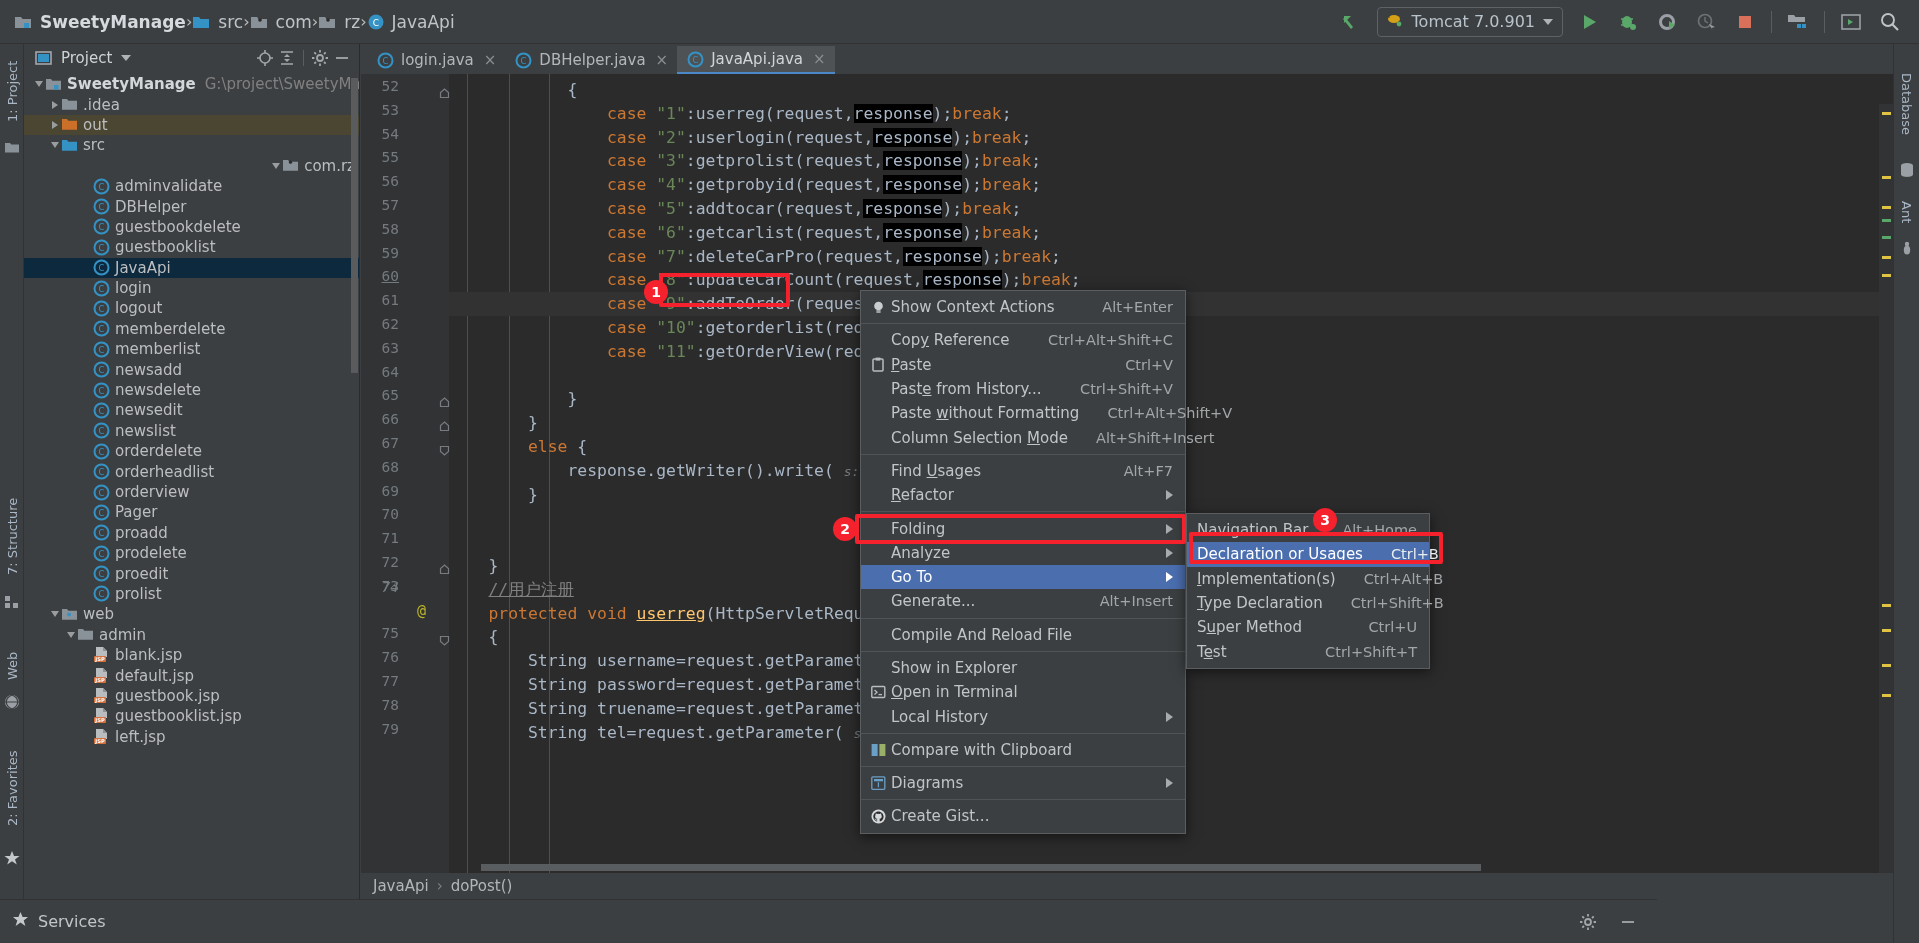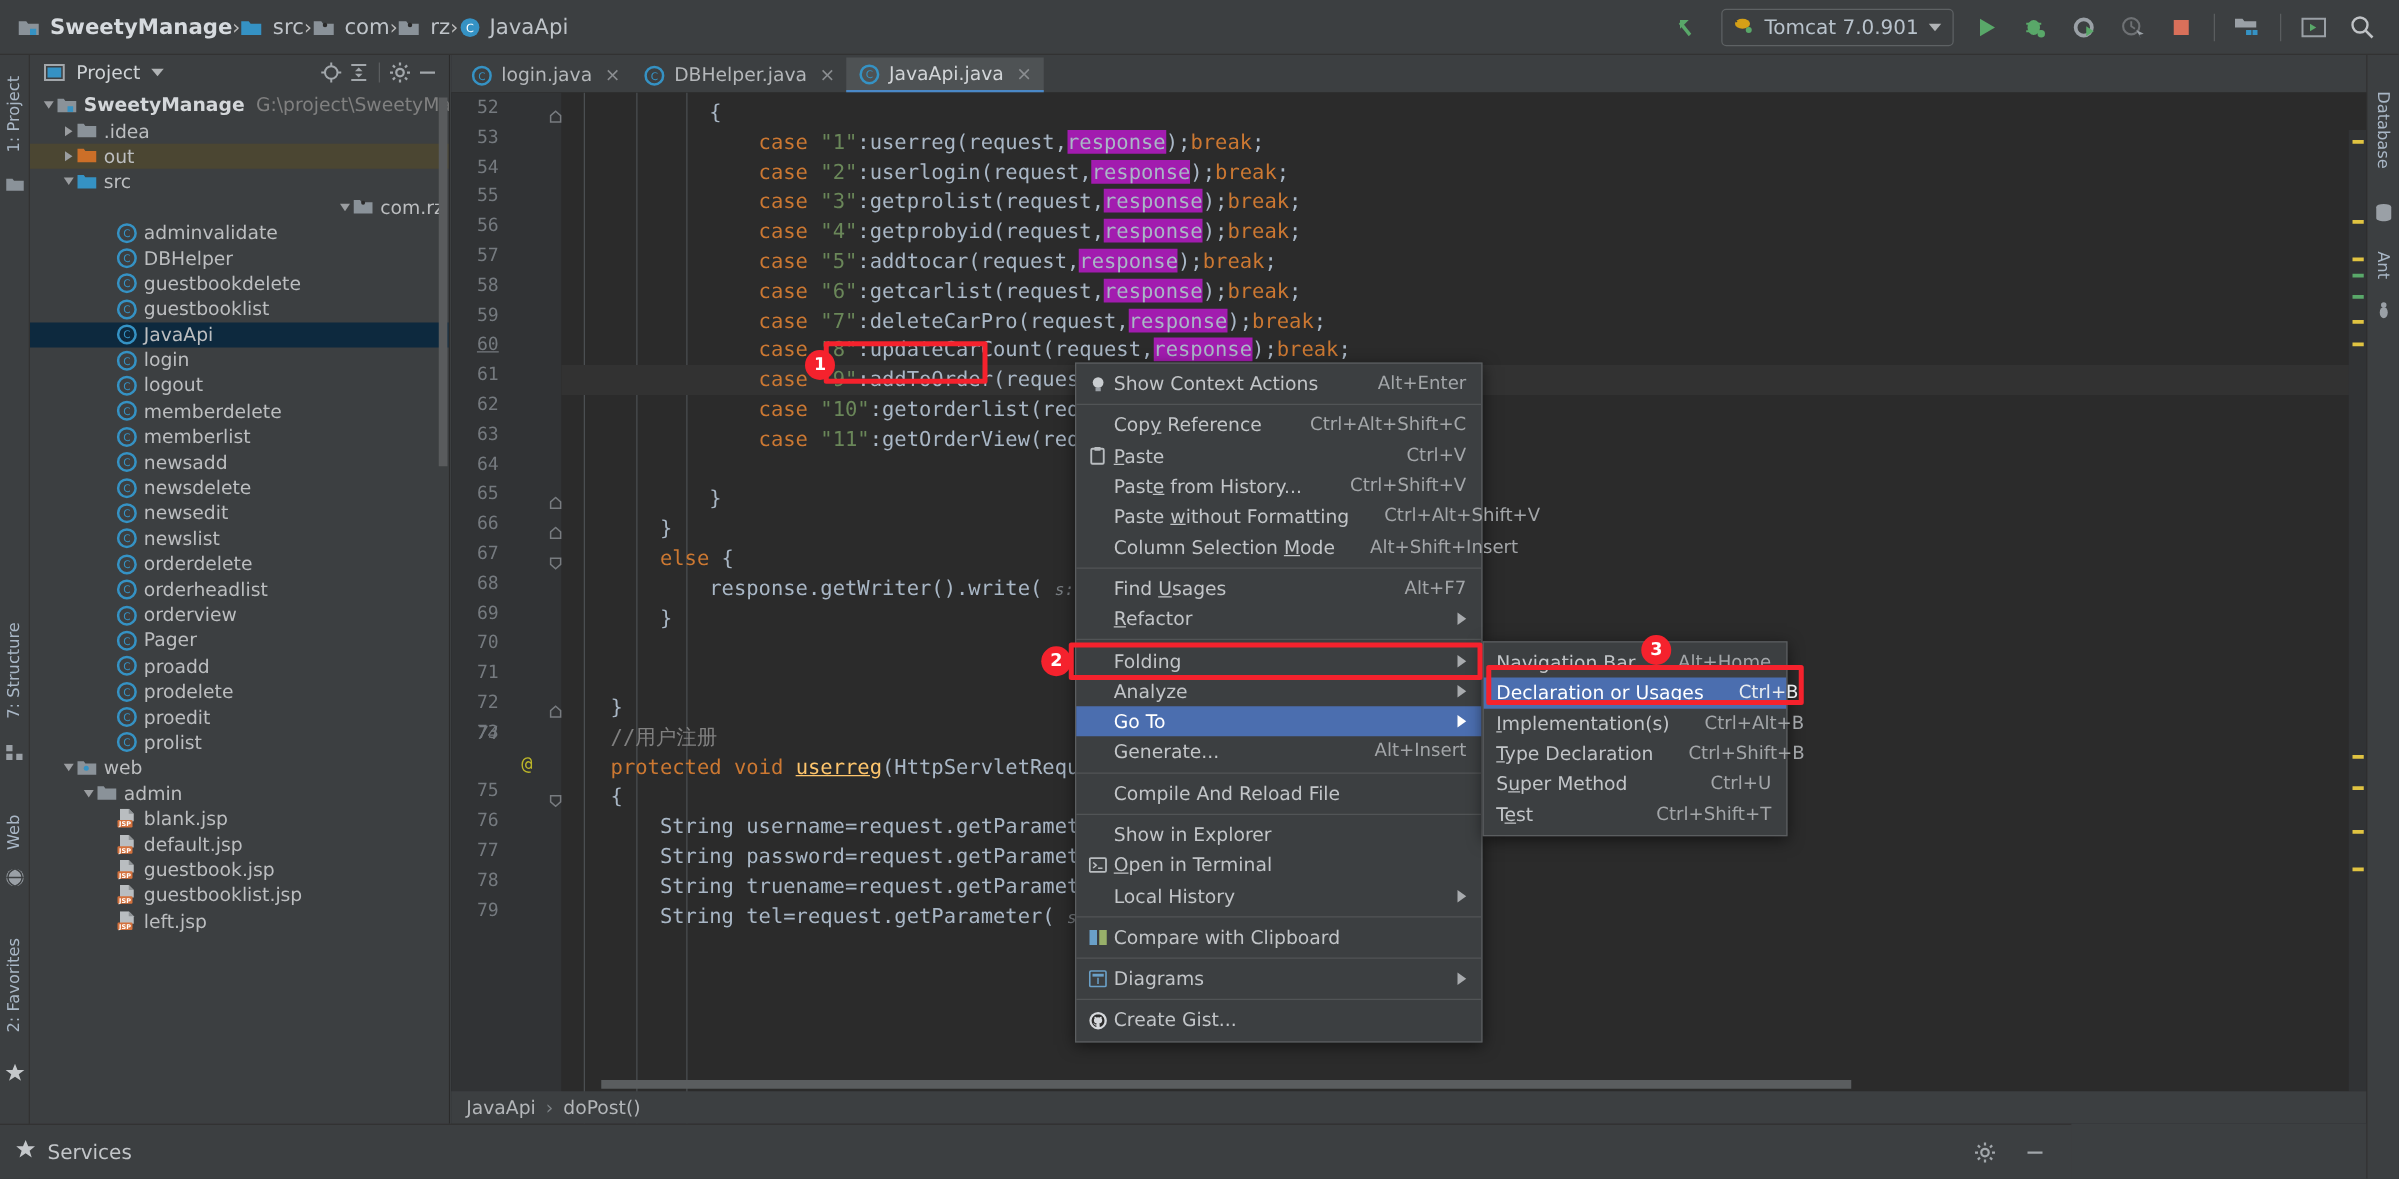--- a/index.html
+++ b/index.html
@@ -134,23 +134,23 @@
     position:absolute;left:0;height:24px;line-height:24px;white-space:pre;
     font-family:"DejaVu Sans Mono",monospace;font-size:16.4px;color:#a9b7c6;
   }
   .codeline.cursorline{background:#323232;left:0;right:0;}
   .indentline{
     position:absolute;top:0;bottom:0;width:1px;background:#4b4f52;
   }
   .kw{color:#cc7832;}
   .str{color:#6a8759;}
   .mth{color:#ffc66d;}
-  .hl{background:#a21caf;text-align:right;}
+  .hl{background:#000000;text-align:right;}
   .param{color:#777c80;font-style:italic;font-size:13px;}
-  .cmt{color:#808080;}
+  .cmt{color:#808080;text-decoration:underline;}
   .uline{text-decoration:underline;}
 
   .breadbar{
     position:absolute;left:0;right:0;bottom:0;height:26px;background:#3c3f41;
     display:flex;align-items:center;padding-left:12px;font-size:15px;color:#b3b6b9;
   }
   .breadbar .sep{margin:0 8px;color:#7d8286;}
   .hscroll{
     position:absolute;left:120px;bottom:28px;height:7px;width:1000px;background:#5a5d5f;
   }

